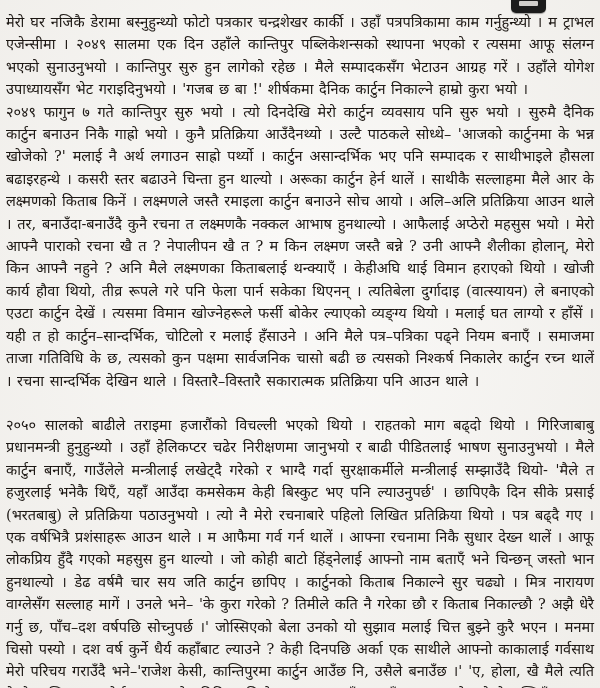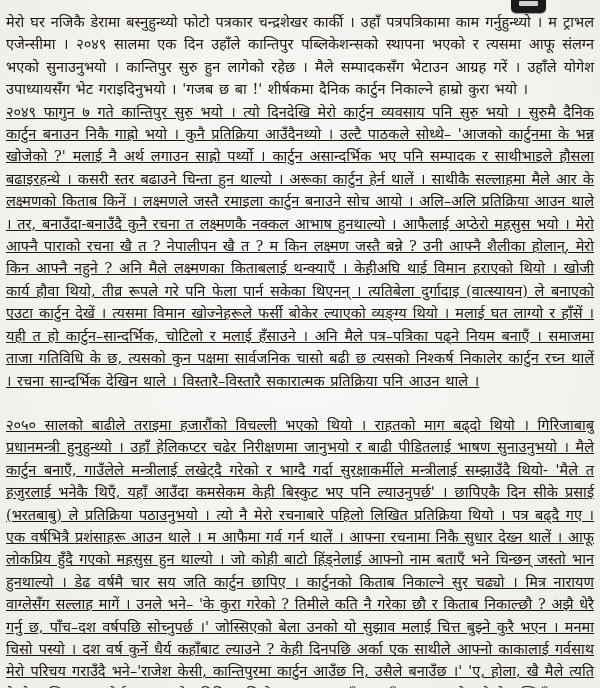--- a/index.html
+++ b/index.html
@@ -22,21 +22,21 @@
       #f5f3ef;
   }
   .para {
     margin: 0;
     font-size: 14.5px;
     line-height: 22.4px;
     text-align: justify;
     text-align-last: left;
     word-spacing: 1px;
   }
-  .para + .para { margin-top: 0; text-decoration: underline; }
+  .para + .para { margin-top: 0; }
   .para.gap-above { margin-top: 22px; }
   .float-icon {
     position: absolute;
     top: -14px;
     left: 511px;
     width: 35px;
     height: 27px;
     background: #1b1b1b;
     border-radius: 5px;
     box-shadow: 0 1px 1px rgba(0,0,0,0.35);

